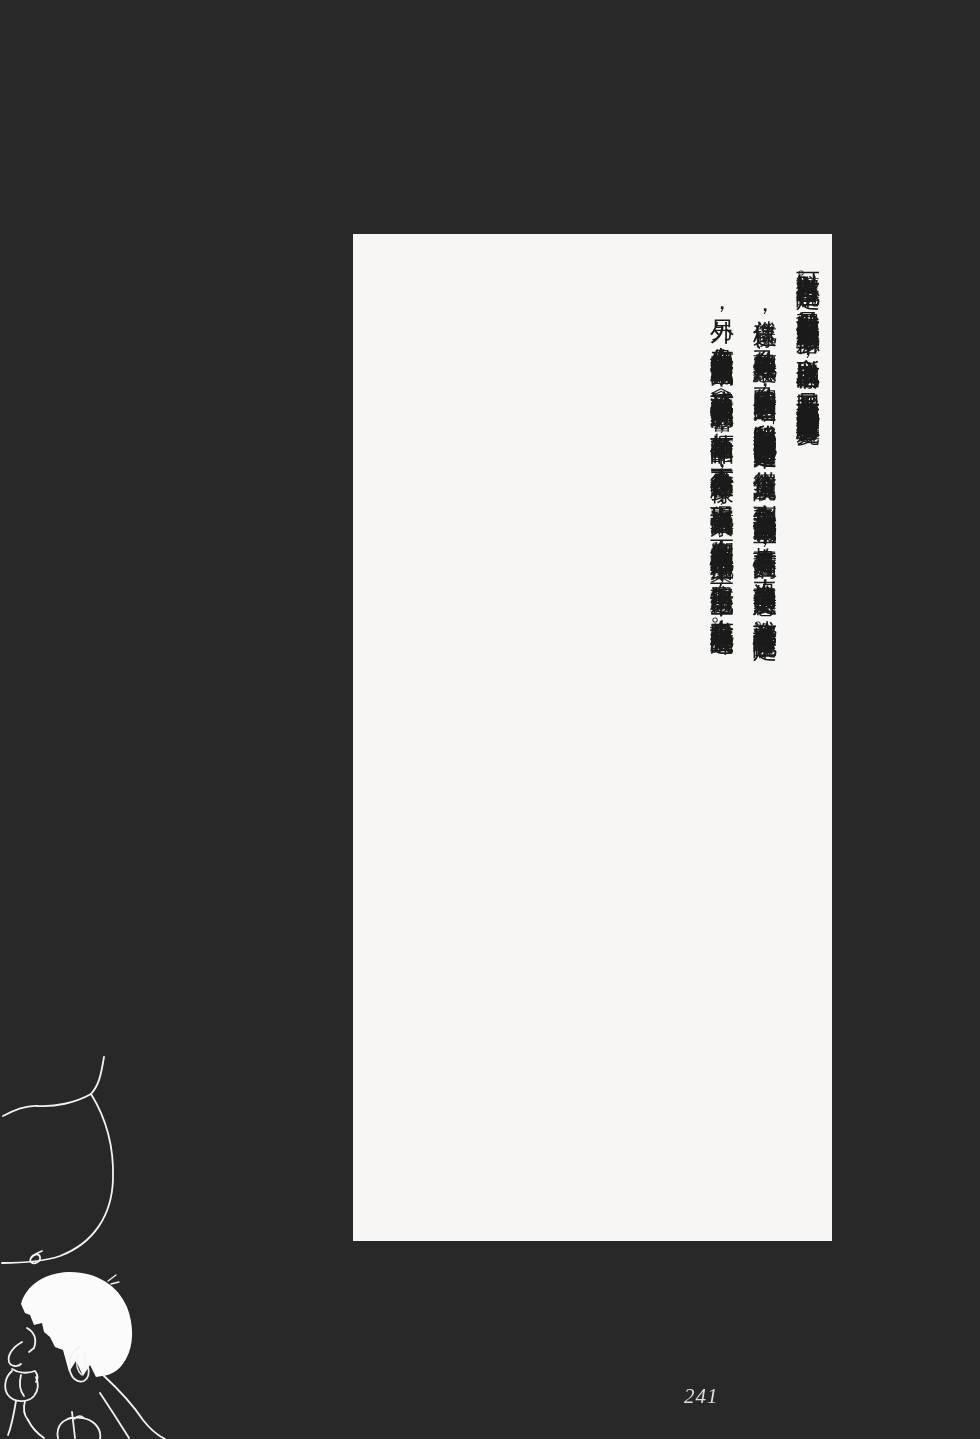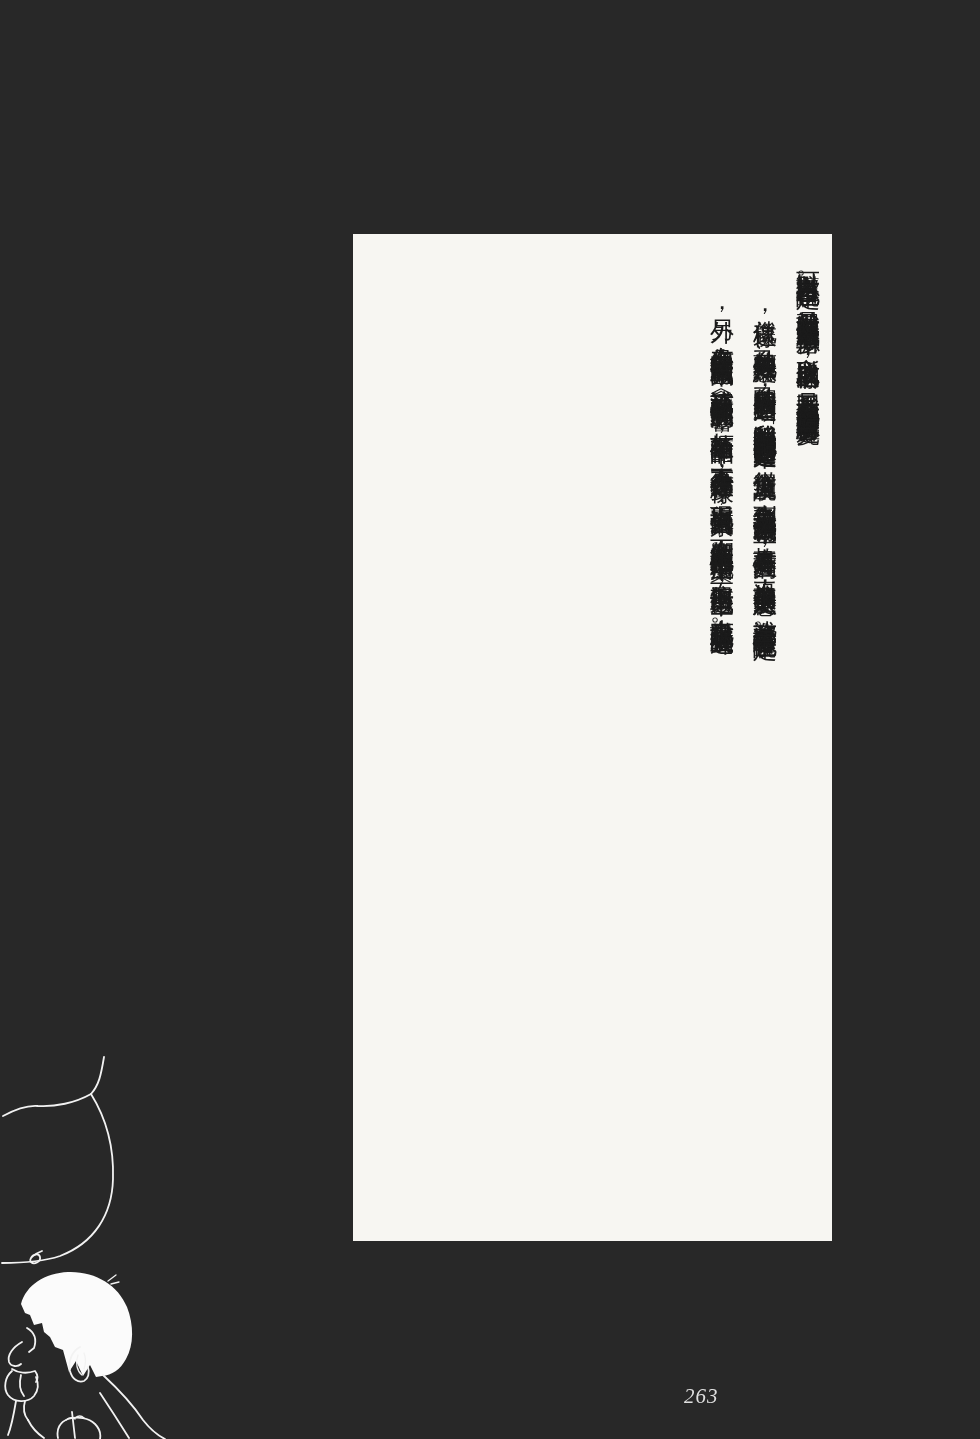--- a/index.html
+++ b/index.html
@@ -65,21 +65,21 @@
 <div class="stage">
 
   <div class="panel">
     <div class="vtext">
       <p>可以讓對方喜歡上自己也說不定。於是我在漫畫中將這個遊戲命名為「亞里斯多德」。之所以取成這樣的名稱，是因為我之前在其他的書上有看過「哲學家亞里斯多德曾經研究過夢」。</p>
       <p class="indent">就像這樣，自己的夢被其他人任意操縱、自己的房間被別人偷看之類的，我將幾個跟「隱私危機」有關的故事通通串連起來。從這個角度來說，一直到主角彩子抵達被房屋占滿的城市為止，故事本身是有連貫性的，不過故事的發展太過於急促了，或許有些部分會讓讀者看不懂也說不定。</p>
       <p class="indent">另外，在作品中登場的這個沒有道路的城市氛圍，或許深受柘植義春老師《螺旋式》的影響。柘植老師筆下的作品中，有不少彷彿像是在作夢一樣，與現實不合邏輯的風景，而人們卻若無其事地在這樣的情境中生活。而這部《無街之城市》中，也有一點這種超現實主義的味道。</p>
     </div>
   </div>
 
-  <div class="pagenum">263</div>
+  <div class="pagenum">241</div>
 
   <svg class="illo" viewBox="0 0 200 394" aria-hidden="true">
 
     <g>
       <path class="stroke" d="M 104,12 C 101,30 99,40 91,49"></path>
       <path class="stroke" d="M 91,49 C 75,58 55,62 38,61 C 26,60 14,65 3,71"></path>
       <path class="stroke" d="M 91,49 C 106,73 114,103 113,134 C 112,170 94,198 60,211 C 45,216 20,218 2,218"></path>
       <path class="stroke" d="M 42,206 c -8,3 -14,8 -11,11 c 3,3 10,0 9,-5 c -1,-4 -7,-3 -9,1"></path>
     </g>
 

